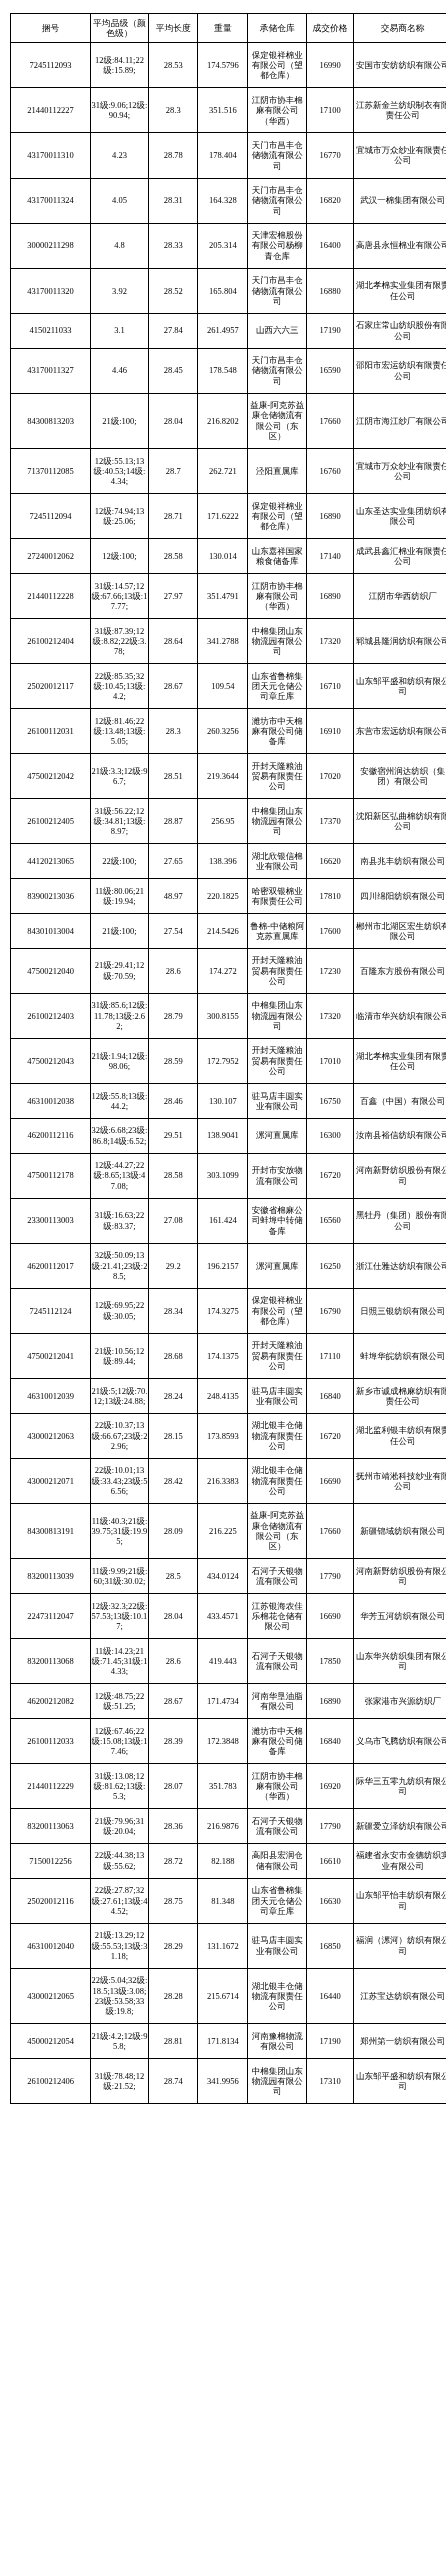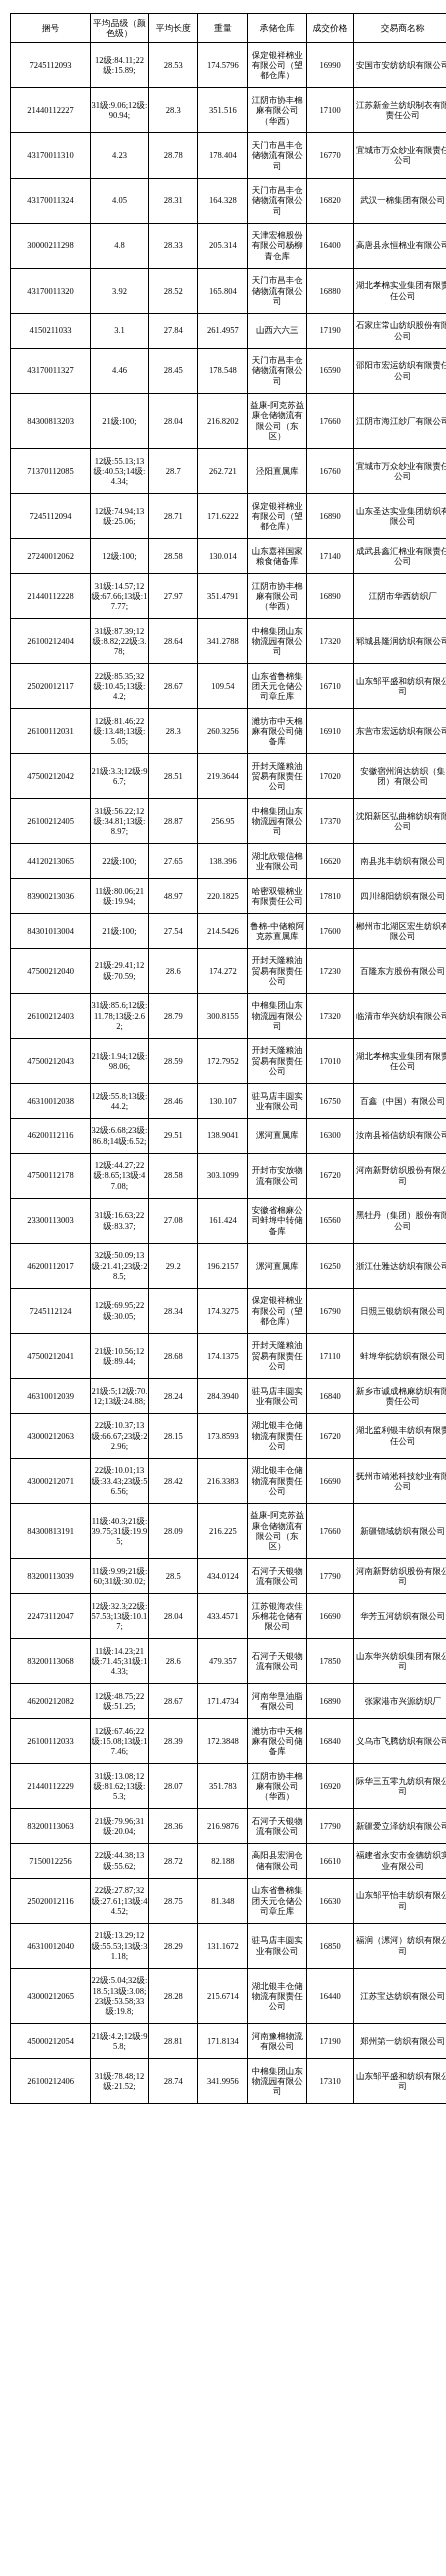--- a/index.html
+++ b/index.html
@@ -346,21 +346,21 @@
     <td>28.68</td>
     <td>174.1375</td>
     <td>开封天隆粮油贸易有限责任公司</td>
     <td>17110</td>
     <td>蚌埠华皖纺织有限公司</td>
   </tr>
         <tr>
     <td>46310012039</td>
     <td>21级:5;12级:70.12;13级:24.88;</td>
     <td>28.24</td>
-    <td>284.3940</td>
+    <td>248.4135</td>
     <td>驻马店丰圆实业有限公司</td>
     <td>16840</td>
     <td>新乡市诚成棉麻纺织有限责任公司</td>
   </tr>
         <tr>
     <td>43000212063</td>
     <td>22级:10.37;13级:66.67;23级:22.96;</td>
     <td>28.15</td>
     <td>173.8593</td>
     <td>湖北银丰仓储物流有限责任公司</td>
@@ -400,21 +400,21 @@
     <td>28.04</td>
     <td>433.4571</td>
     <td>江苏银海农佳乐棉花仓储有限公司</td>
     <td>16690</td>
     <td>华芳五河纺织有限公司</td>
   </tr>
         <tr>
     <td>83200113068</td>
     <td>11级:14.23;21级:71.45;31级:14.33;</td>
     <td>28.6</td>
-    <td>479.357</td>
+    <td>419.443</td>
     <td>石河子天银物流有限公司</td>
     <td>17850</td>
     <td>山东华兴纺织集团有限公司</td>
   </tr>
         <tr>
     <td>46200212082</td>
     <td>12级:48.75;22级:51.25;</td>
     <td>28.67</td>
     <td>171.4734</td>
     <td>河南华垦油脂有限公司</td>

